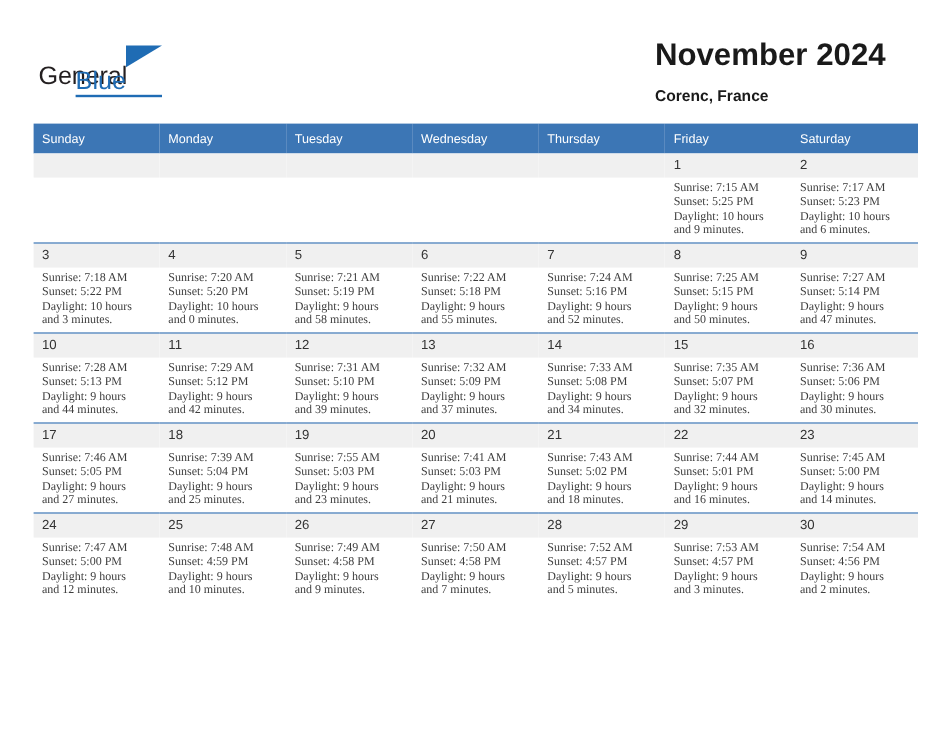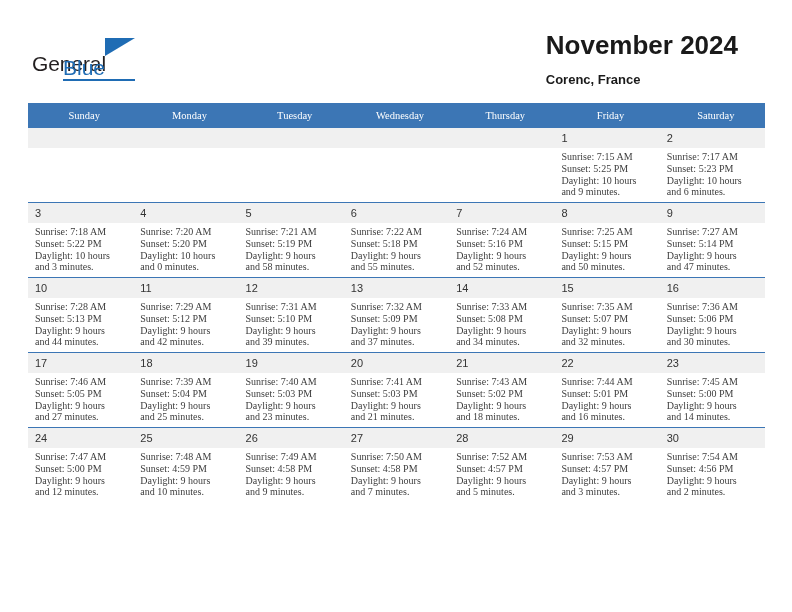--- a/index.html
+++ b/index.html
@@ -102,25 +102,24 @@
     width: 737px;
     border-collapse: collapse;
     table-layout: fixed;
   }
 
   .calendar th {
     background: #3c76b5;
     color: #ffffff;
     font-size: 10.5px;
     font-weight: normal;
-    text-align: center;
+    text-align: left;
     padding: 5px 0 5px 7px;
     height: 15px;
     border: none;
-    font-family: Liberation Serif, serif;
   }
 
   .calendar td {
     vertical-align: top;
     padding: 0;
     width: 105.28px;
     height: 74px;
     border-top: 1px solid #3c76b5;
     background: #ffffff;
   }
@@ -365,21 +364,21 @@
             <div class="details">
               <div>Sunrise: 7:39 AM</div>
               <div>Sunset: 5:04 PM</div>
               <div>Daylight: 9 hours</div>
               <div>and 25 minutes.</div>
             </div>
           </td>
           <td>
             <div class="daynum">19</div>
             <div class="details">
-              <div>Sunrise: 7:40 AM</div>
+              <div>Sunrise: 7:55 AM</div>
               <div>Sunset: 5:03 PM</div>
               <div>Daylight: 9 hours</div>
               <div>and 23 minutes.</div>
             </div>
           </td>
           <td>
             <div class="daynum">20</div>
             <div class="details">
               <div>Sunrise: 7:41 AM</div>
               <div>Sunset: 5:03 PM</div>

